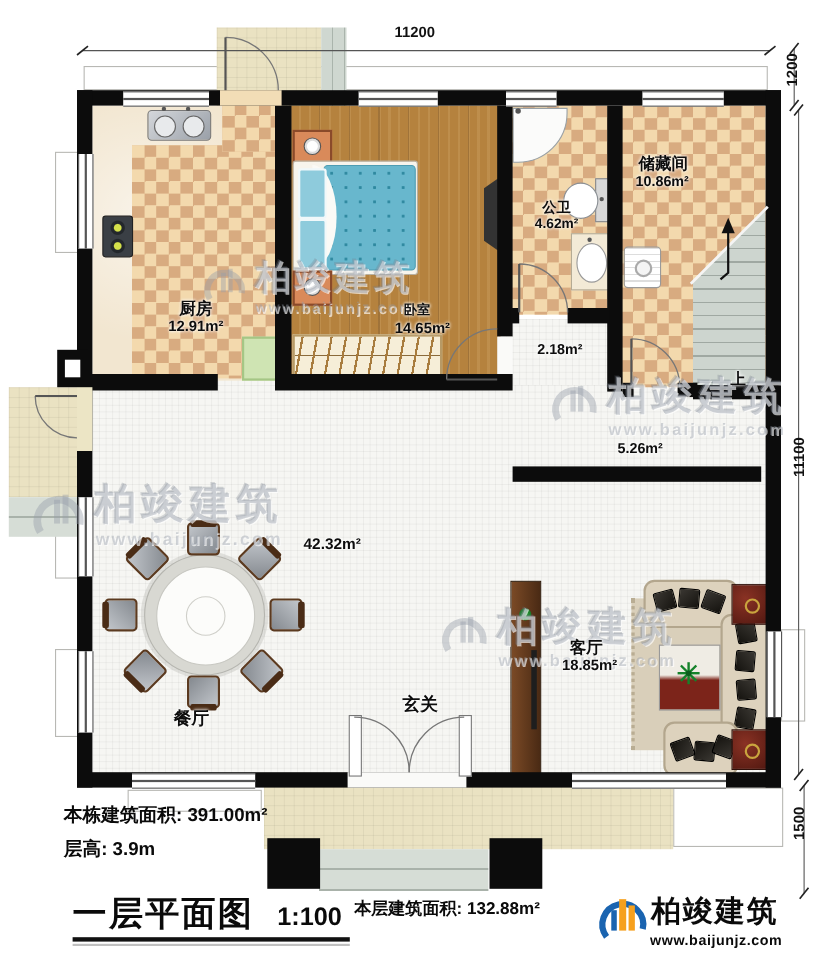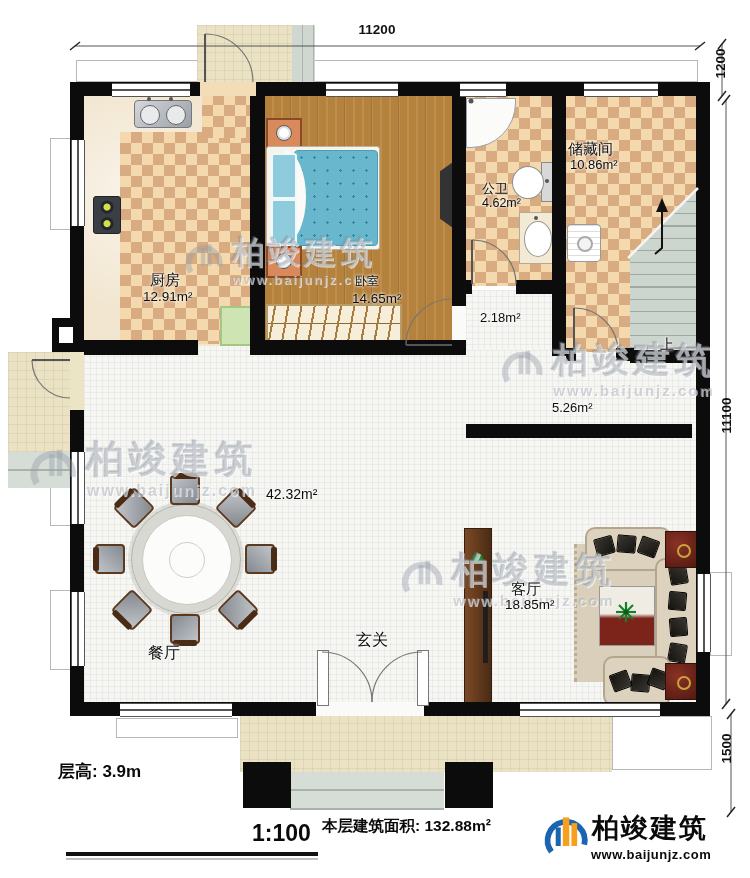--- a/index.html
+++ b/index.html
@@ -26,21 +26,21 @@
   .sill{background:#fff;border:1px solid #b8b8b4;}
   .wall{background:#0c0c0c;}
   .gap{background:#f2ddb6;}
   .gap-white{background:#fafaf8;}
   
   .win-h{background:#fff;border-top:1.5px solid #555;border-bottom:1.5px solid #555;}
   .win-h::after{content:"";position:absolute;left:0;right:0;top:50%;height:1.5px;margin-top:-0.75px;background:#555;}
   .win-v{background:#fff;border-left:1.5px solid #555;border-right:1.5px solid #555;}
   .win-v::after{content:"";position:absolute;top:0;bottom:0;left:50%;width:1.5px;margin-left:-0.75px;background:#555;}
   
-  .lbl{color:#0d0d0d;font-weight:400;white-space:nowrap;
+  .lbl{color:#0d0d0d;font-weight:700;text-align:center;white-space:nowrap;
        text-shadow:0 0 3px #fff,0 0 3px #fff;}
   .dim{color:#111;font-weight:700;font-size:13.5px;text-align:center;white-space:nowrap;}
   .dim-v{transform:rotate(-90deg);}
   
   .stairs{background:repeating-linear-gradient(180deg,#cdd5cf 0 11px,#9fa8a2 11px 12.2px);
           clip-path:polygon(0 42%,100% 0,100% 100%,0 100%);}
   
   .chair{width:26px;height:26px;border:2px solid #5b3a20;border-radius:4px;
          background:linear-gradient(135deg,#c2c6cb,#84898f);}
   .chair::before{content:"";position:absolute;top:-4px;left:1px;right:1px;height:6px;
@@ -317,22 +317,24 @@
   <div class="abs lbl" style="left:356px;top:630px;width:52px;font-size:16px;">玄关</div>
   <div class="abs lbl" style="left:511px;top:580px;width:44px;font-size:15px;">客厅</div>
   <div class="abs lbl" style="left:505px;top:597px;width:62px;font-size:13.5px;">18.85m²</div>
   <div class="abs lbl" style="left:660px;top:336px;width:22px;font-size:14px;">上</div>
 
   <div class="abs dim" style="left:347px;top:22px;width:60px;">11200</div>
   <div class="abs dim dim-v" style="left:700px;top:56px;width:40px;">1200</div>
   <div class="abs dim dim-v" style="left:698px;top:408px;width:56px;">11100</div>
   <div class="abs dim dim-v" style="left:702px;top:741px;width:48px;">1500</div>
 
+  <div class="abs note" style="left:58px;top:729px;font-size:17px;">本栋建筑面积: 391.00m²</div>
   <div class="abs note" style="left:58px;top:760px;font-size:17px;">层高: 3.9m</div>
 
+  <div class="abs note" style="left:66px;top:810px;font-size:31px;letter-spacing:2px;">一层平面图</div>
   <div class="abs note" style="left:252px;top:820px;font-size:23px;">1:100</div>
   <div class="abs" style="left:66px;top:852px;width:252px;height:4px;background:#111;"></div>
   <div class="abs" style="left:66px;top:858px;width:252px;height:2px;background:#c0c0c0;"></div>
   <div class="abs note" style="left:322px;top:816px;font-size:15.5px;">本层建筑面积: 132.88m²</div>
 
   <svg class="abs" width="50" height="60" viewBox="0 0 70 80" style="left:540px;top:806px;">
     <path d="M16,62 a26,26 0 1,1 46,-10" fill="none" stroke="#1a64b0" stroke-width="8"></path>
     <rect x="22" y="28" width="7" height="26" fill="#1a64b0"></rect>
     <rect x="32" y="14" width="9" height="40" fill="#f6a01d"></rect>
     <rect x="44" y="22" width="8" height="32" fill="#f6a01d"></rect>

